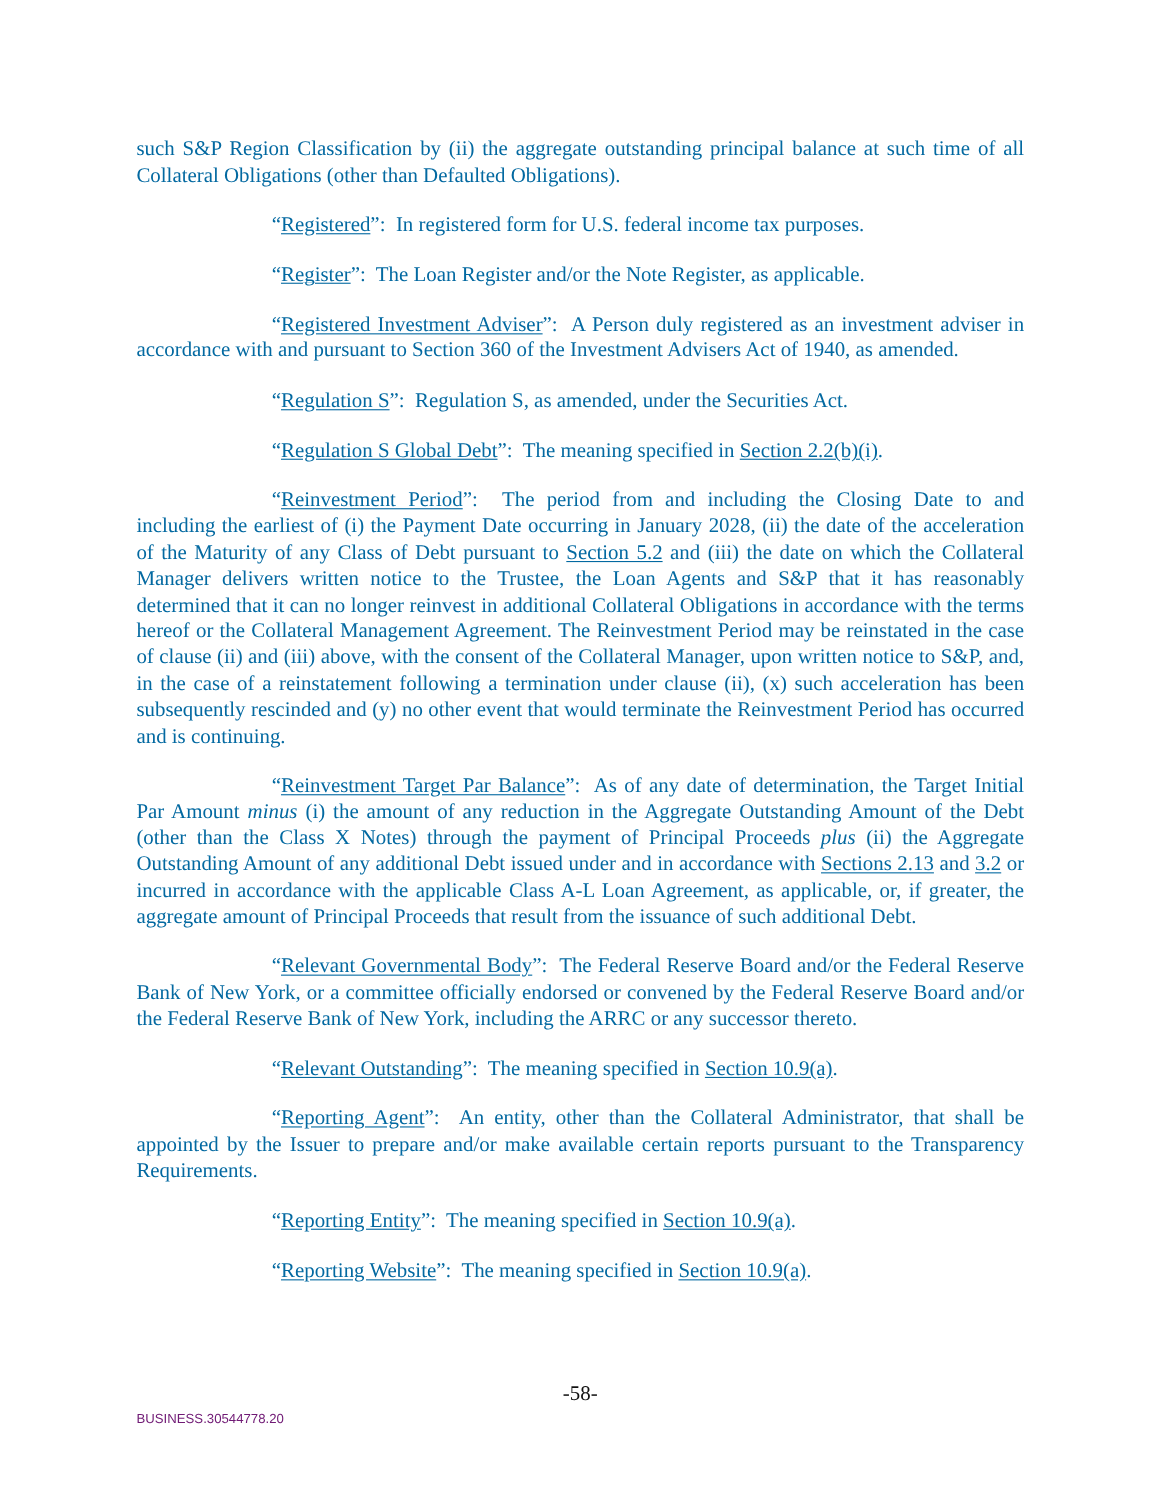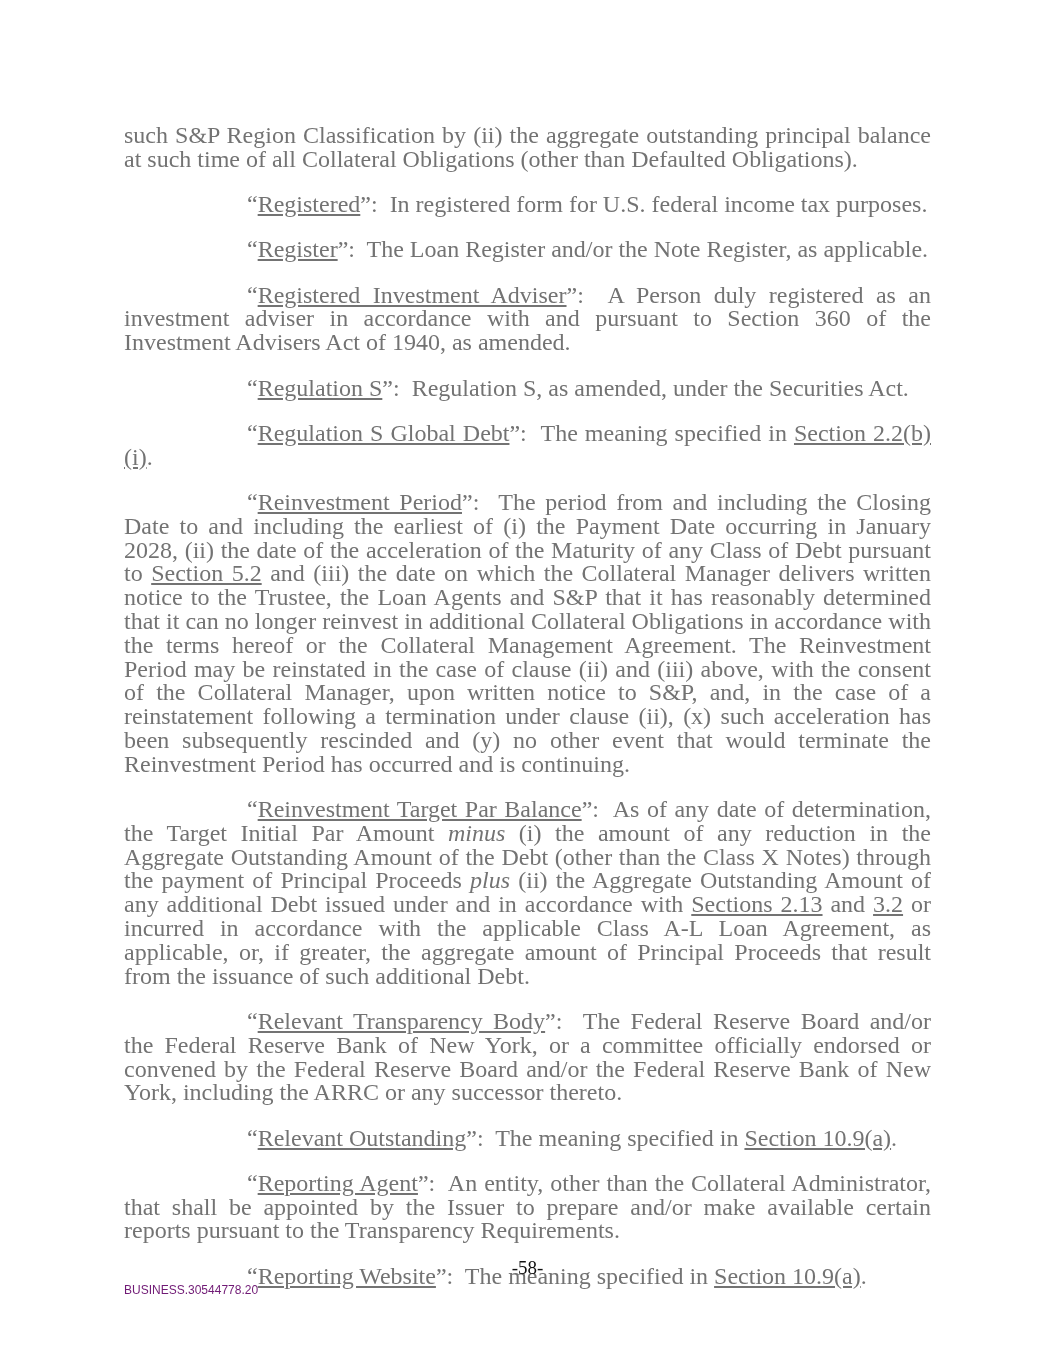--- a/index.html
+++ b/index.html
@@ -1,19 +1,19 @@
 <!DOCTYPE html>
 <html><head>
   <meta charset="utf-8">
   <style>
     html, body { margin: 0; padding: 0; background: #ffffff; }
     body { width: 1055px; height: 1365px; position: relative; overflow: hidden; }
     .page {
       position: absolute; left: 124px; top: 124px; width: 807px;
-      font-family: "Liberation Serif", serif; font-size: 24px; line-height: 23.8px; color: #737373;
+      font-family: "Liberation Serif", serif; font-size: 19px; line-height: 23.8px; color: #0369a1;
     }
     .para { margin: 0 0 21.5px 0; text-align: justify; }
     .para.indent { text-indent: 123px; }
     .term { text-decoration: underline; text-underline-offset: 2px; }
     .xref { text-decoration: underline; text-underline-offset: 2px; }
     .it { font-style: italic; }
     .pagenum {
       position: absolute; left: 0; width: 1055px; top: 1257px; text-align: center;
       font-family: "Liberation Serif", serif; font-size: 19px; color: #111;
     }
@@ -28,21 +28,22 @@
 <div class="page">
   <p class="para">such S&amp;P Region Classification by (ii) the aggregate outstanding principal balance at such time of all Collateral Obligations (other than Defaulted Obligations).</p>
   <div id="defs">
       <p class="para indent">“<span class="term">Registered</span>”:&nbsp; <span>In registered form for U.S. federal income tax purposes.</span></p>
       <p class="para indent">“<span class="term">Register</span>”:&nbsp; <span>The Loan Register and/or the Note Register, as applicable.</span></p>
       <p class="para indent">“<span class="term">Registered Investment Adviser</span>”:&nbsp; <span>A Person duly registered as an investment adviser in accordance with and pursuant to Section 360 of the Investment Advisers Act of 1940, as amended.</span></p>
       <p class="para indent">“<span class="term">Regulation S</span>”:&nbsp; <span>Regulation S, as amended, under the Securities Act.</span></p>
       <p class="para indent">“<span class="term">Regulation S Global Debt</span>”:&nbsp; <span>The meaning specified in </span><span class="xref">Section 2.2(b)(i)</span><span>.</span></p>
       <p class="para indent">“<span class="term">Reinvestment Period</span>”:&nbsp; <span>The period from and including the Closing Date to and including the earliest of (i) the Payment Date occurring in January 2028, (ii) the date of the acceleration of the Maturity of any Class of Debt pursuant to </span><span class="xref">Section 5.2</span><span> and (iii) the date on which the Collateral Manager delivers written notice to the Trustee, the Loan Agents  and S&amp;P that it has reasonably determined that it can no longer reinvest in additional Collateral Obligations in accordance with the terms hereof or the Collateral Management Agreement.  The Reinvestment Period may be reinstated in the case of clause (ii) and (iii) above, with the consent of the Collateral Manager, upon written notice to S&amp;P, and, in the case of a reinstatement following a termination under clause (ii), (x) such acceleration has been subsequently rescinded and (y) no other event that would terminate the Reinvestment Period has occurred and is continuing.</span></p>
       <p class="para indent">“<span class="term">Reinvestment Target Par Balance</span>”:&nbsp; <span>As of any date of determination, the Target Initial Par Amount </span><span class="it">minus</span><span> (i) the amount of any reduction in the Aggregate Outstanding Amount of the Debt (other than the Class X Notes) through the payment of Principal Proceeds </span><span class="it">plus</span><span> (ii) the Aggregate Outstanding Amount of any additional Debt issued under and in accordance with </span><span class="xref">Sections 2.13</span><span> and </span><span class="xref">3.2</span><span> or incurred in accordance with the applicable Class A-L Loan Agreement, as applicable, or, if greater, the aggregate amount of Principal Proceeds that result from the issuance of such additional Debt.</span></p>
-      <p class="para indent">“<span class="term">Relevant Transparency Body</span>”:&nbsp; <span>The Federal Reserve Board and/or the Federal Reserve Bank of New York, or a committee officially endorsed or convened by the Federal Reserve Board and/or the Federal Reserve Bank of New York, including the ARRC or any successor thereto.</span></p>
+      <p class="para indent">“<span class="term">Relevant Governmental Body</span>”:&nbsp; <span>The Federal Reserve Board and/or the Federal Reserve Bank of New York, or a committee officially endorsed or convened by the Federal Reserve Board and/or the Federal Reserve Bank of New York, including the ARRC or any successor thereto.</span></p>
       <p class="para indent">“<span class="term">Relevant Outstanding</span>”:&nbsp; <span>The meaning specified in </span><span class="xref">Section 10.9(a)</span><span>.</span></p>
       <p class="para indent">“<span class="term">Reporting Agent</span>”:&nbsp; <span>An entity, other than the Collateral Administrator, that shall be appointed by the Issuer to prepare and/or make available certain reports pursuant to the Transparency Requirements.</span></p>
+      <p class="para indent">“<span class="term">Reporting Entity</span>”:&nbsp; <span>The meaning specified in </span><span class="xref">Section 10.9(a)</span><span>.</span></p>
       <p class="para indent">“<span class="term">Reporting Website</span>”:&nbsp; <span>The meaning specified in </span><span class="xref">Section 10.9(a)</span><span>.</span></p>
     </div>
 </div>
 
 <div class="pagenum">-58-</div>
 <div class="docid">BUSINESS.30544778.20</div>
 
 </body></html>

